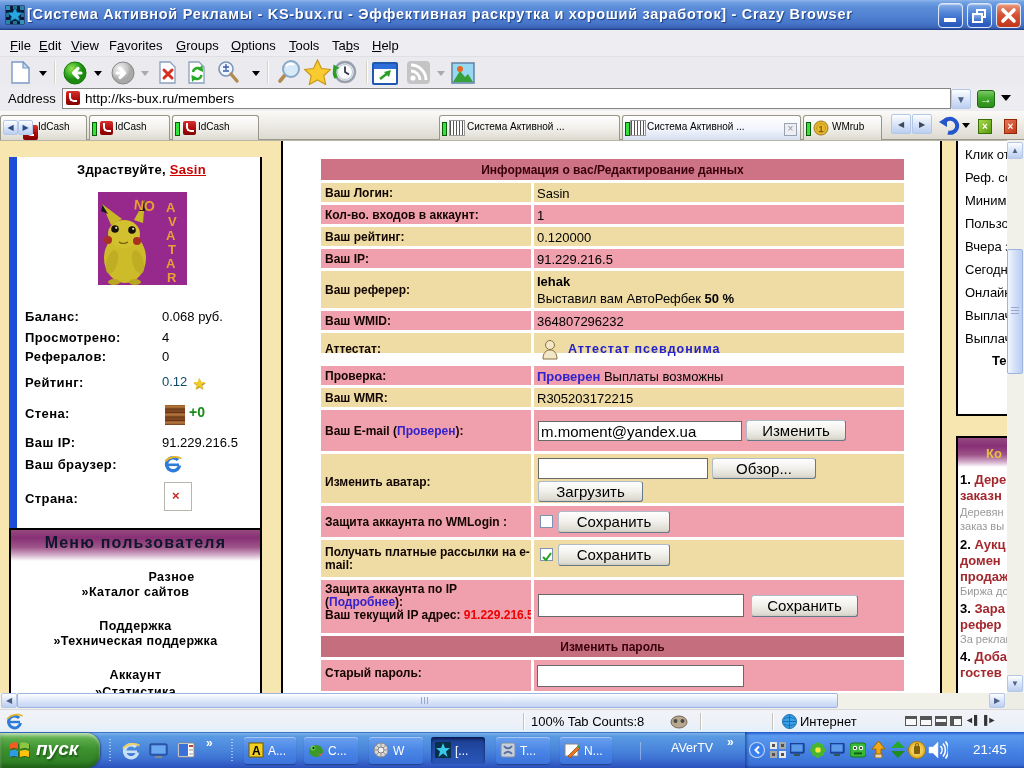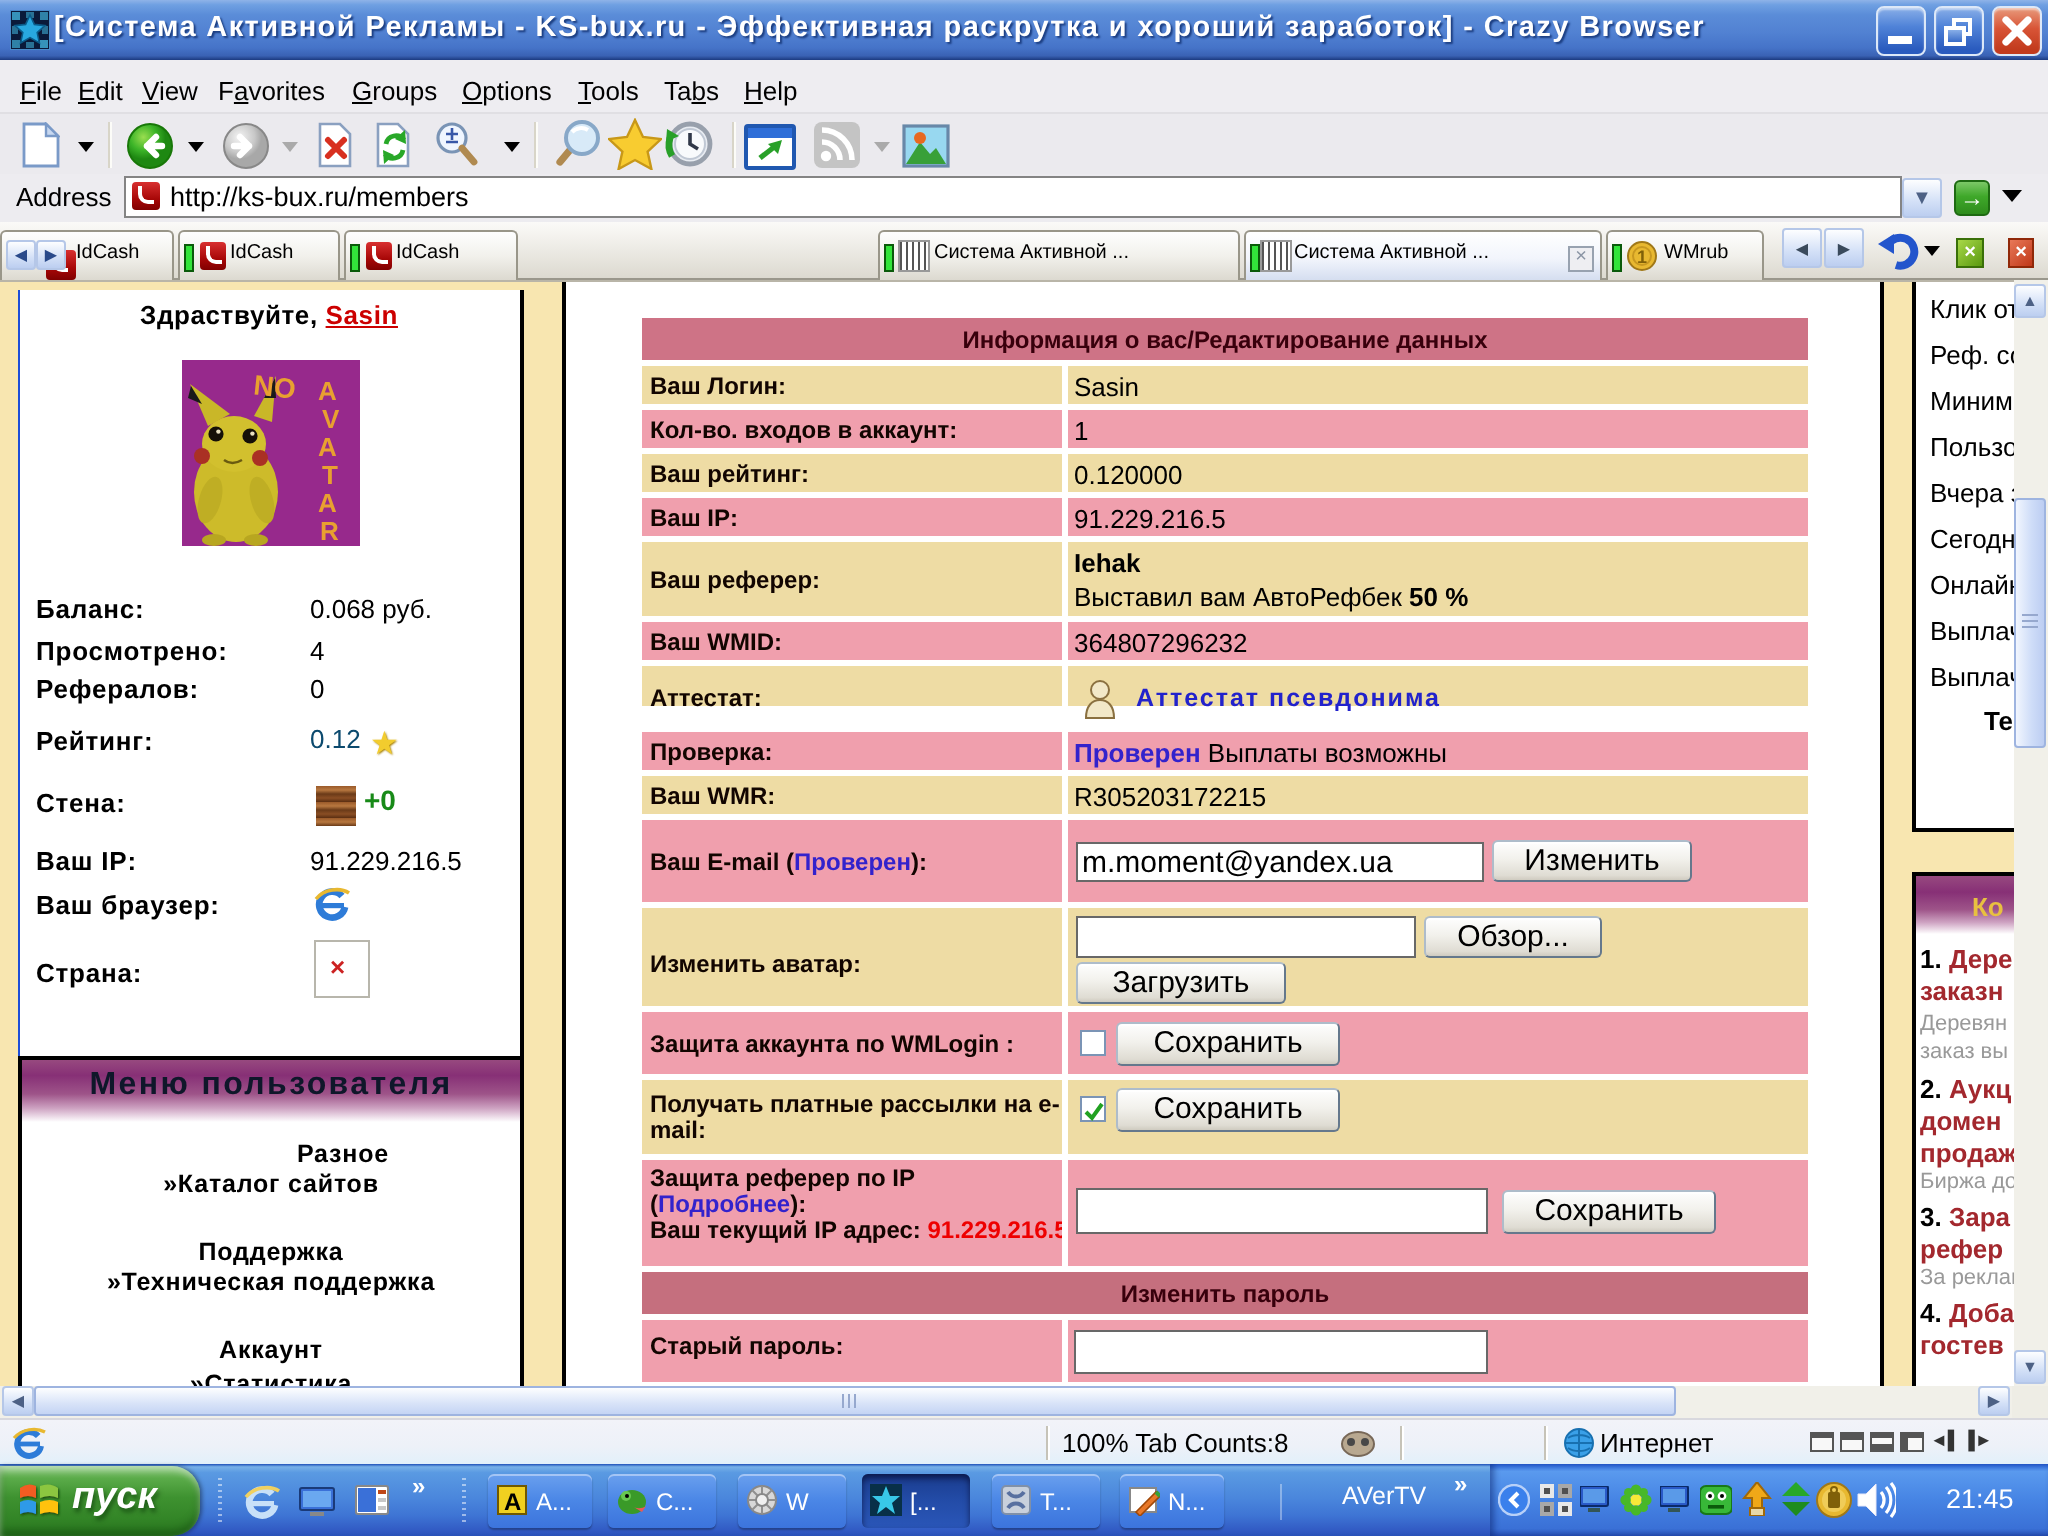--- a/index.html
+++ b/index.html
@@ -21,21 +21,21 @@
 
 #tabbar{left:0;top:111px;width:1024px;height:29px;background:linear-gradient(180deg,#FBFAF8 0%,#E9E7E0 60%,#DCD9D0 100%);border-bottom:1px solid #9a978c;box-sizing:border-box;}
 .tab{position:absolute;top:4px;height:25px;background:linear-gradient(180deg,#FEFEFE 0%,#F2F1EC 50%,#DCD9D0 100%);border:1px solid #999689;border-bottom:none;border-radius:3px 3px 0 0;box-sizing:border-box;}
 .tab.active{background:linear-gradient(180deg,#FFFFFF 0%,#F2F5FC 55%,#D5DEF0 100%);}
 .tabtxt{position:absolute;top:5px;font-size:10px;color:#000;white-space:nowrap;overflow:hidden;}
 .greenbar{position:absolute;top:6px;width:5px;height:14px;background:#32E43A;border:1px solid #0A5A0A;box-sizing:border-box;}
 
 #content{left:0;top:140px;width:1024px;height:553px;background:#F8E6B0;overflow:hidden;border-top:1px solid #B9B5A8;box-sizing:border-box;}
 .panel{position:absolute;background:#fff;}
 
-#lpanel{left:9px;top:4px;width:253px;height:432px;border-left:1px solid #1d4ed8;border-right:2px solid #000;border-bottom:2px solid #000;box-sizing:border-box;}
+#lpanel{left:9px;top:16px;width:253px;height:432px;border-left:8px solid #1d4ed8;border-right:2px solid #000;border-bottom:2px solid #000;box-sizing:border-box;}
 #mpanel{left:9px;top:387px;width:253px;height:166px;border:2px solid #000;border-bottom:none;box-sizing:border-box;}
 #mainpanel{left:281px;top:0px;width:661px;height:553px;border-left:2px solid #000;border-right:2px solid #000;box-sizing:border-box;}
 #rpanel1{left:956px;top:0px;width:68px;height:275px;border-left:2px solid #000;border-bottom:2px solid #000;box-sizing:border-box;}
 #rpanel2{left:956px;top:295px;width:68px;height:258px;border-left:2px solid #000;border-top:2px solid #000;box-sizing:border-box;}
 .slbl{position:absolute;left:8px;font-size:13px;font-weight:bold;color:#000;letter-spacing:0.4px;}
 .sval{position:absolute;left:145px;font-size:13px;color:#000;}
 .mitem{position:absolute;left:0;width:249px;text-align:center;font-size:12.5px;font-weight:bold;color:#000;letter-spacing:0.4px;}
 .ritem{position:absolute;left:7px;font-size:13px;color:#000;white-space:nowrap;}
 .r2red{position:absolute;left:2px;font-size:13px;font-weight:bold;color:#A3282E;white-space:nowrap;}
 .r2gray{position:absolute;left:2px;font-size:11px;color:#999;white-space:nowrap;}
@@ -381,40 +381,40 @@
 <div class="trow pink" style="top:269px;height:41px;">
       <div class="lbl" style="top:14px;">Ваш E-mail (<span style="color:#3322CC;">Проверен</span>):</div>
       <div class="colsep"></div>
   <input class="inp" style="left: 217px; top: 11px; width: 204px; height: 20px; padding: 0px 2px;" value="m.moment@yandex.ua">
   <div class="xpbtn" style="left:425px;top:10px;width:100px;height:21px;line-height:19px;">Изменить</div>
     </div>
 <div class="trow tan" style="top:313px;height:49px;">
       <div class="lbl" style="top:21px;">Изменить аватар:</div>
       <div class="colsep"></div>
   <input class="inp" style="left: 217px; top: 4px; width: 170px; height: 21px;" value="">
-  <div class="xpbtn" style="left:391px;top:4px;width:89px;height:21px;line-height:19px;">Обзор...</div>
+  <div class="xpbtn" style="left:391px;top:4px;width:104px;height:21px;line-height:19px;">Обзор...</div>
   <div class="xpbtn" style="left:217px;top:27px;width:105px;height:21px;line-height:19px;">Загрузить</div>
     </div>
 <div class="trow pink" style="top:365px;height:31px;">
       <div class="lbl" style="top:9px;">Защита аккаунта по WMLogin :</div>
       <div class="colsep"></div>
   <div class="cbox" style="left:219px;top:9px;"></div>
   <div class="xpbtn" style="left:237px;top:5px;width:112px;height:22px;line-height:20px;">Сохранить</div>
     </div>
 <div class="trow tan" style="top:399px;height:37px;">
       <div class="lbl" style="top:5px;">Получать платные рассылки на e-</div>
       <div class="lbl" style="top:18px;">mail:</div>
       <div class="colsep"></div>
   <div class="cbox" style="left:219px;top:8px;"><svg width="11" height="11">
           <path d="M2 5l3 3 5-7" stroke="#21A121" stroke-width="2" fill="none"></path>
         </svg></div>
   <div class="xpbtn" style="left:237px;top:4px;width:112px;height:22px;line-height:20px;">Сохранить</div>
     </div>
 <div class="trow pink" style="top:439px;height:53px;">
-      <div class="lbl" style="top:2px;">Защита реферер по IP</div>
+      <div class="lbl" style="top:2px;">Защита аккаунта по IP</div>
       <div class="lbl" style="top:15px;">(<span style="color:#3322CC;">Подробнее</span>):</div>
       <div class="lbl" style="top:28px;">Ваш текущий IP адрес: <span style="color:#EE0000;">91.229.216.5</span></div>
       <div class="colsep"></div>
   <input class="inp" style="left: 217px; top: 14px; width: 206px; height: 23px;" value="">
   <div class="xpbtn" style="left:430px;top:15px;width:107px;height:22px;line-height:20px;">Сохранить</div>
     </div>
 <div class="trow hdr2" style="top:495px;height:21px;">
       <div style="position:absolute;left:0;top:4px;width:583px;text-align:center;font-size:12px;font-weight:bold;color:#38000C;">Изменить пароль</div>
     </div>
 <div class="trow pink" style="top:519px;height:31px;">

